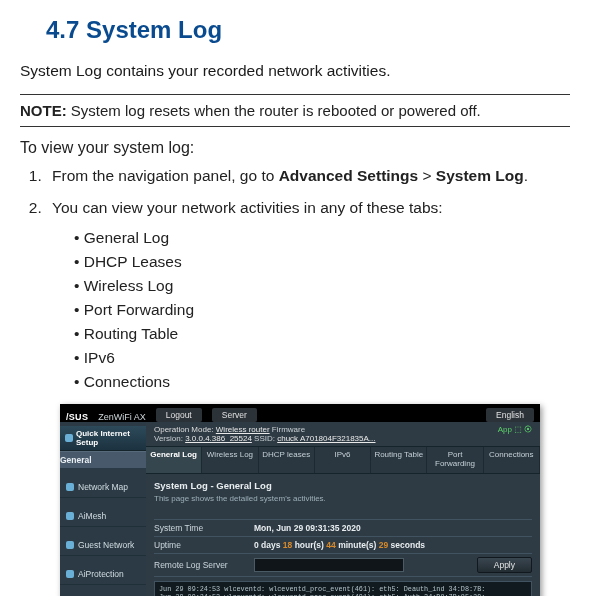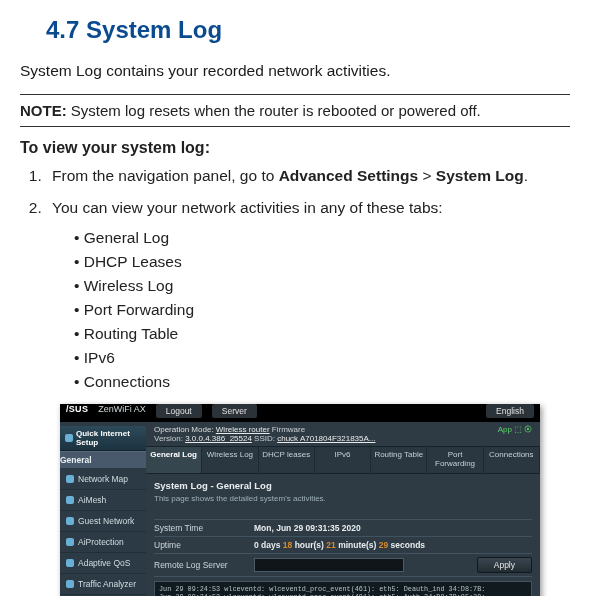--- a/index.html
+++ b/index.html
@@ -23,21 +23,21 @@
   }
   .note-box {
     border-top: 1.5px solid #333;
     border-bottom: 1.5px solid #333;
     padding: 7px 0;
     margin-bottom: 12px;
     font-size: 15px;
   }
   .note-box .note-label { font-weight: 700; }
   .sub-heading {
-    font-weight: 700;
+    font-weight: 400;
     font-size: 16px;
     margin: 8px 0 8px 0;
   }
   ol.steps {
     margin-left: 26px;
     font-size: 15.5px;
   }
   ol.steps > li { margin-bottom: 10px; line-height: 1.45; padding-left: 6px; }
   .bold { font-weight: 700; }
   ul.sub {
@@ -54,21 +54,21 @@
   }
   .sshot {
     background: #1e2a33;
     font-family: Arial, sans-serif;
     font-size: 9px;
     color: #cfd6da;
   }
   .ss-top {
     background: #000;
     display: flex;
-    align-items: flex-start;
+    align-items: flex-end;
     height: 18px;
     padding: 0 6px;
     gap: 10px;
   }
   .ss-logo { color: #fff; font-weight: 700; font-size: 9px; letter-spacing: 0.3px; }
   .ss-btn {
     background: #2b3238;
     color: #e0e0e0;
     font-size: 8.5px;
     padding: 2px 10px;
@@ -98,21 +98,21 @@
     padding: 3px 0;
     border-top:1px solid #576a7c;
     border-bottom:1px solid #2a3a46;
     font-weight:700;
   }
   .ss-side .nav-item {
     padding: 5px 6px;
     font-size: 8.5px;
     color: #d3dde3;
     border-bottom: 1px solid #203038;
-    display:flex; align-items:center; gap:4px;
+    display:flex; align-items:center; gap:4px;margin-top:8px;
   }
   .nav-icon {
     width:8px;height:8px;background:#6ab0d6;border-radius:2px;flex-shrink:0;
   }
   .ss-main { flex:1; background:#2e3b44; }
   .ss-header {
     padding: 3px 8px;
     font-size: 8px;
     color:#c9d0d4;
   }
@@ -264,21 +264,21 @@
         <div class="ss-content">
           <div class="ss-title">System Log - General Log</div>
           <div class="ss-desc">This page shows the detailed system's activities.</div>
           <div class="ss-row">
             <span class="lbl">System Time</span>
             <span class="val">Mon, Jun 29 09:31:35 2020</span>
           </div>
           <div class="ss-row">
             <span class="lbl">Uptime</span>
             <span class="val">
-              <span>0 days </span><span class="org">18</span><span> hour(s) </span><span class="org">21</span><span> minute(s) </span><span class="org">29</span><span> seconds</span>
+              <span>0 days </span><span class="org">18</span><span> hour(s) </span><span class="org">44</span><span> minute(s) </span><span class="org">29</span><span> seconds</span>
             </span>
           </div>
           <div class="ss-row" style="border-bottom:1px solid #415360;">
             <span class="lbl">Remote Log Server</span>
             <span class="ss-input"></span>
             <span class="ss-apply">Apply</span>
           </div>
           <div class="ss-log">Jun 29 09:24:53 wlceventd: wlceventd_proc_event(461): eth5: Deauth_ind 34:D8:7B:
 Jun 29 09:24:53 wlceventd: wlceventd_proc_event(491): eth5: Auth 34:D8:7B:85:29:
 Jun 29 09:24:53 wlceventd: wlceventd_proc_event(500): eth5: Assoc 34:D8:7B:85:29

